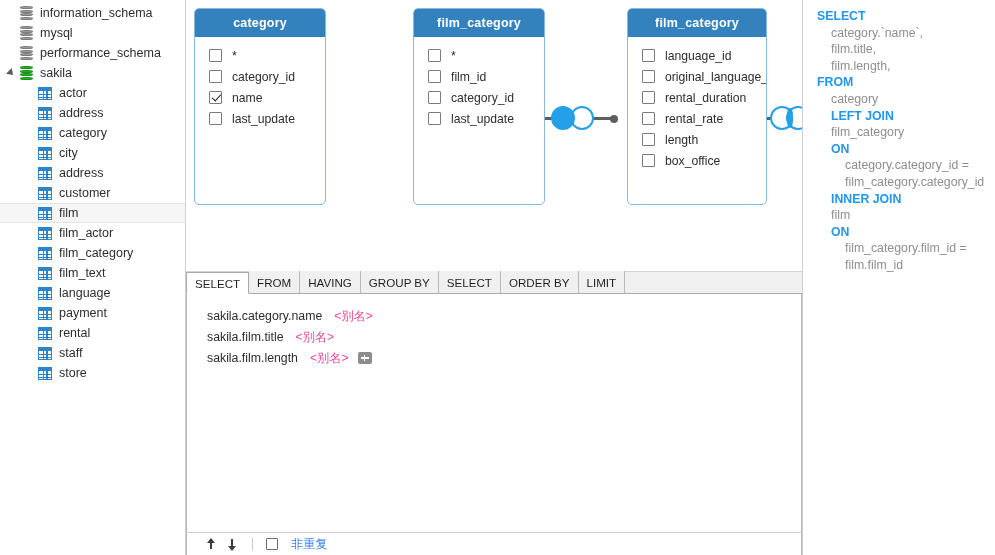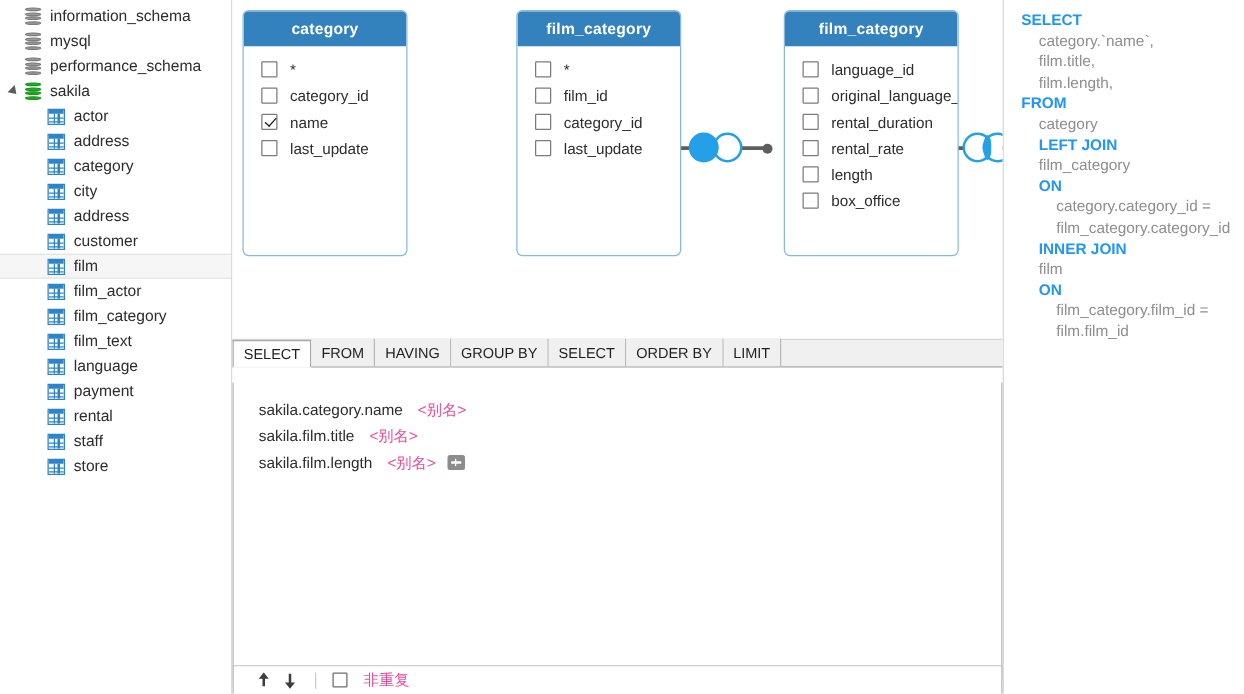--- a/index.html
+++ b/index.html
@@ -168,21 +168,20 @@
     border-left:1px solid #a9a9a9;
     border-top:1px solid #a9a9a9;
   }
   .tab:first-child { border-left:1px solid #a9a9a9; }
 
   #tabpane {
     position:absolute; left:0; top:22px; width:616px; height:238px;
     background:#ffffff;
     border-left:1px solid #b6b6b6;
     border-right:1px solid #b6b6b6;
-    margin-top:12px;
   }
   .sel-row {
     display:flex; align-items:center;
     height:18px; margin-left:20px; margin-top:3px;
     font-size:12.3px; color:#2d2d2d;
   }
   .sel-row:first-child { margin-top: 13px; }
   .alias { color:#ec4899; font-size:12.2px; margin-left:12px; }
   .plus-btn {
     margin-left:9px; width:14px; height:12px;
@@ -220,21 +219,21 @@
   .arrow-btn.down::after {
     content:""; position:absolute; left:2.5px; bottom:1px;
     border-left:4px solid transparent; border-right:4px solid transparent;
     border-top:5px solid #3d3d3d;
   }
   .vdiv { width:1px; height:13px; background:#c9c9c9; margin:0 6px; }
   .bcb {
     width:12px; height:12px; border:1.3px solid #6d6d6d; background:#fff;
     border-radius:1px; margin-right:6px;
   }
-  .bcb-label { font-size:12.2px; color:#ec4899; }
+  .bcb-label { font-size:12.2px; color:#3b82f6; }
 
   
   #sqlpanel {
     flex:1 1 auto; height:555px; background:#ffffff;
     padding: 8px 10px 0 14px;
     overflow:hidden;
   }
   .sql-line {
     font-size:12.3px; line-height:16.6px;
     color:#8e8e8e; white-space:normal;

